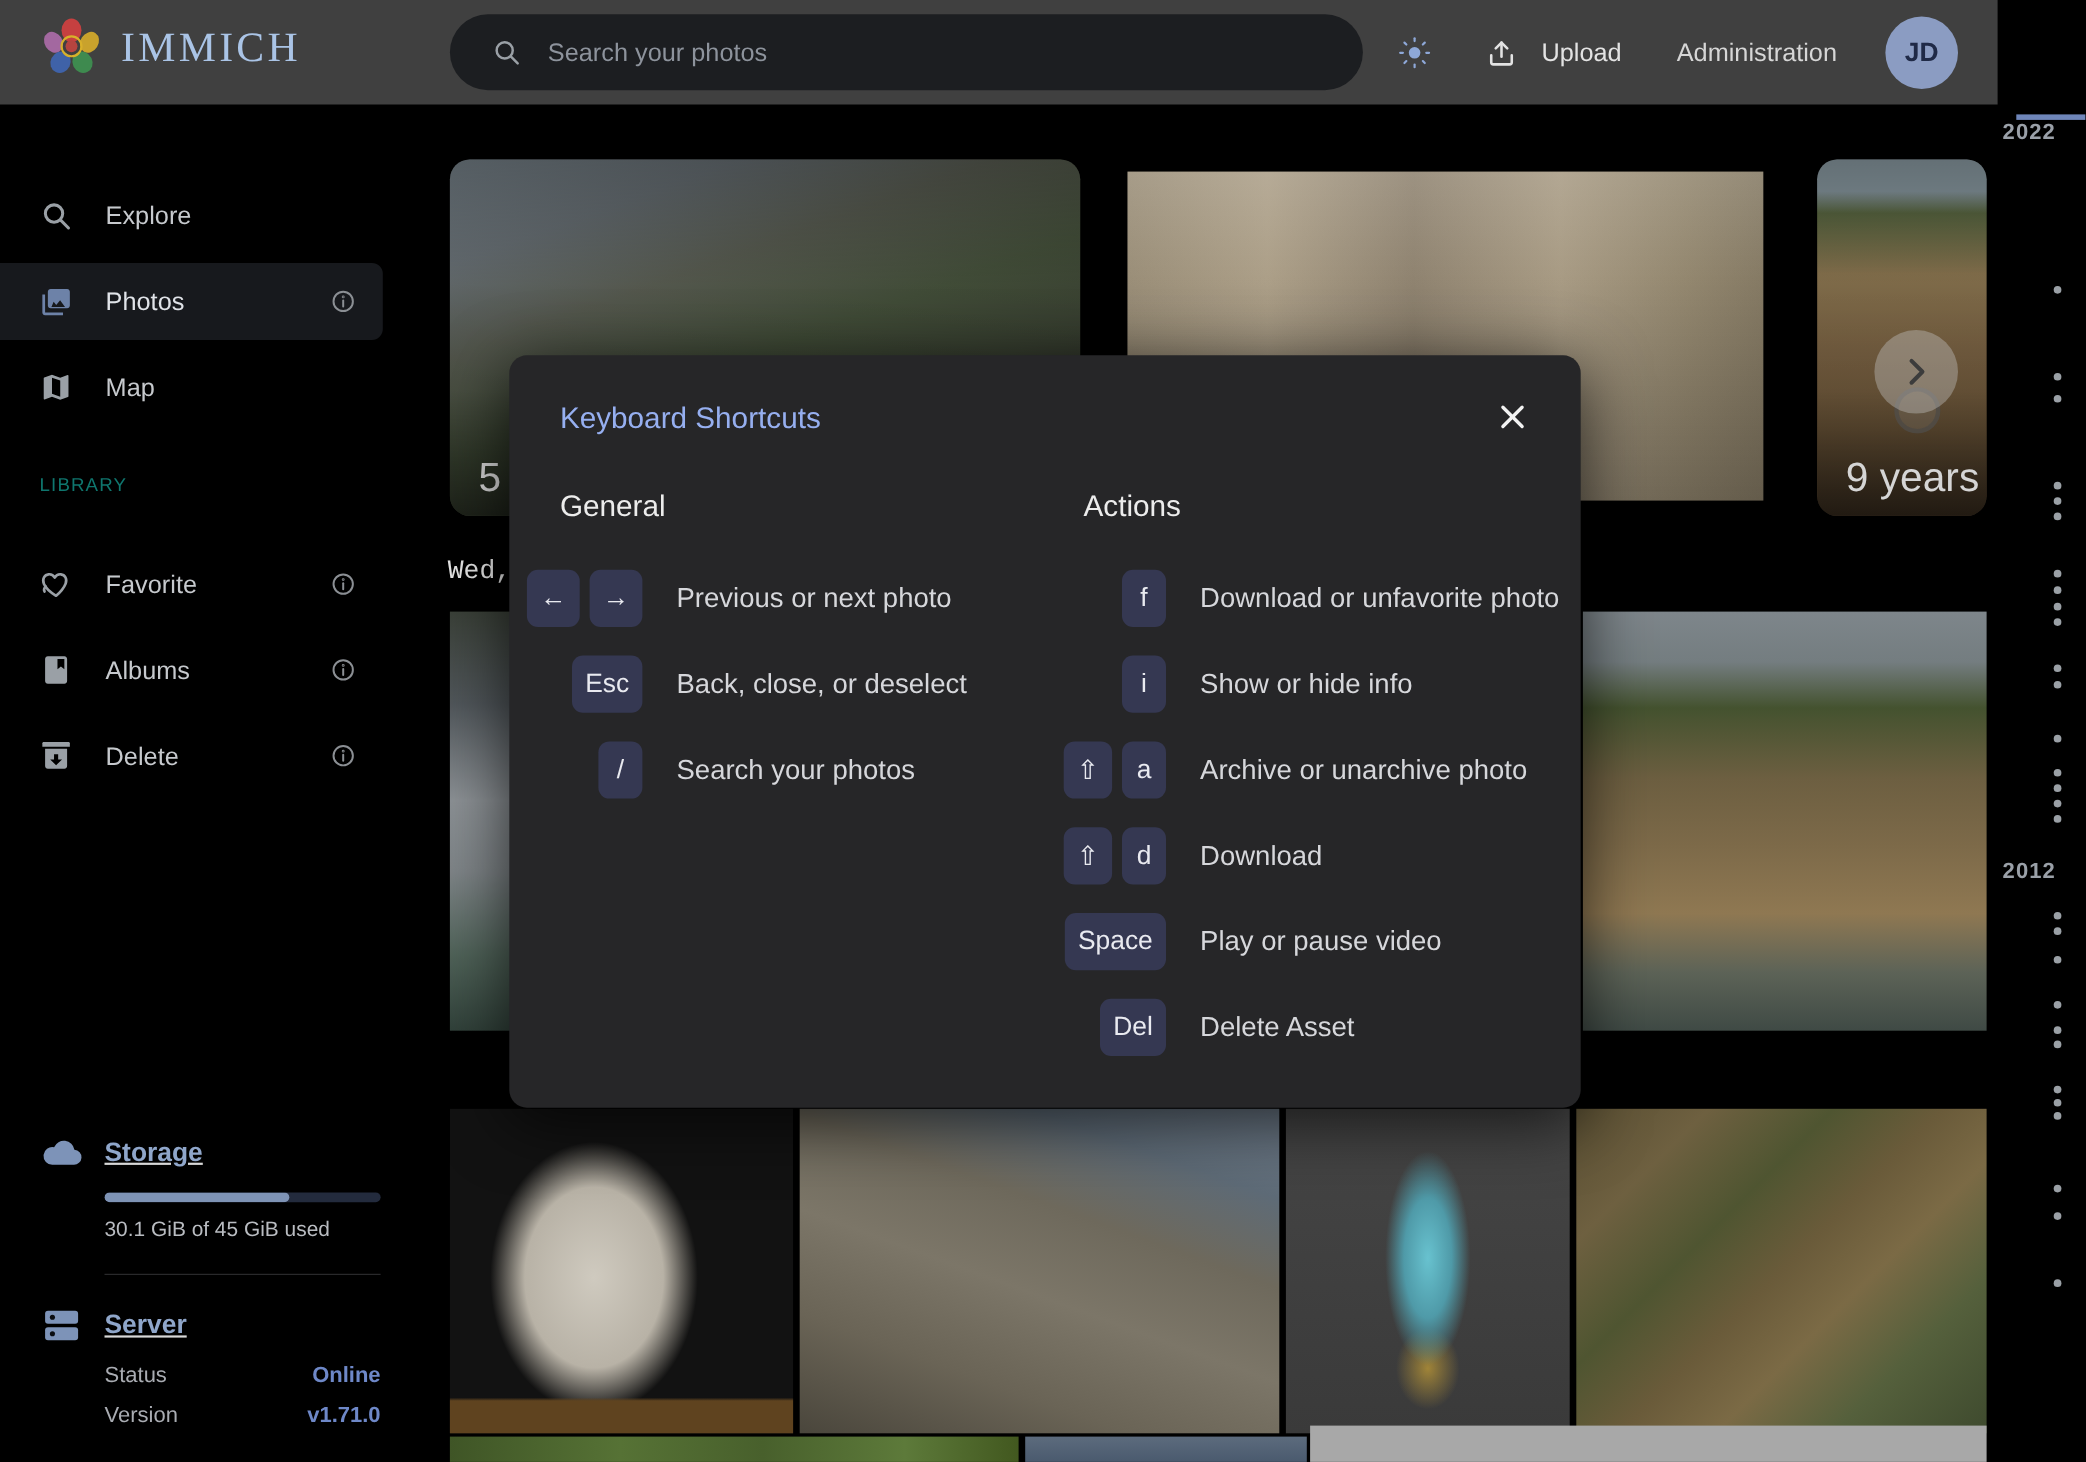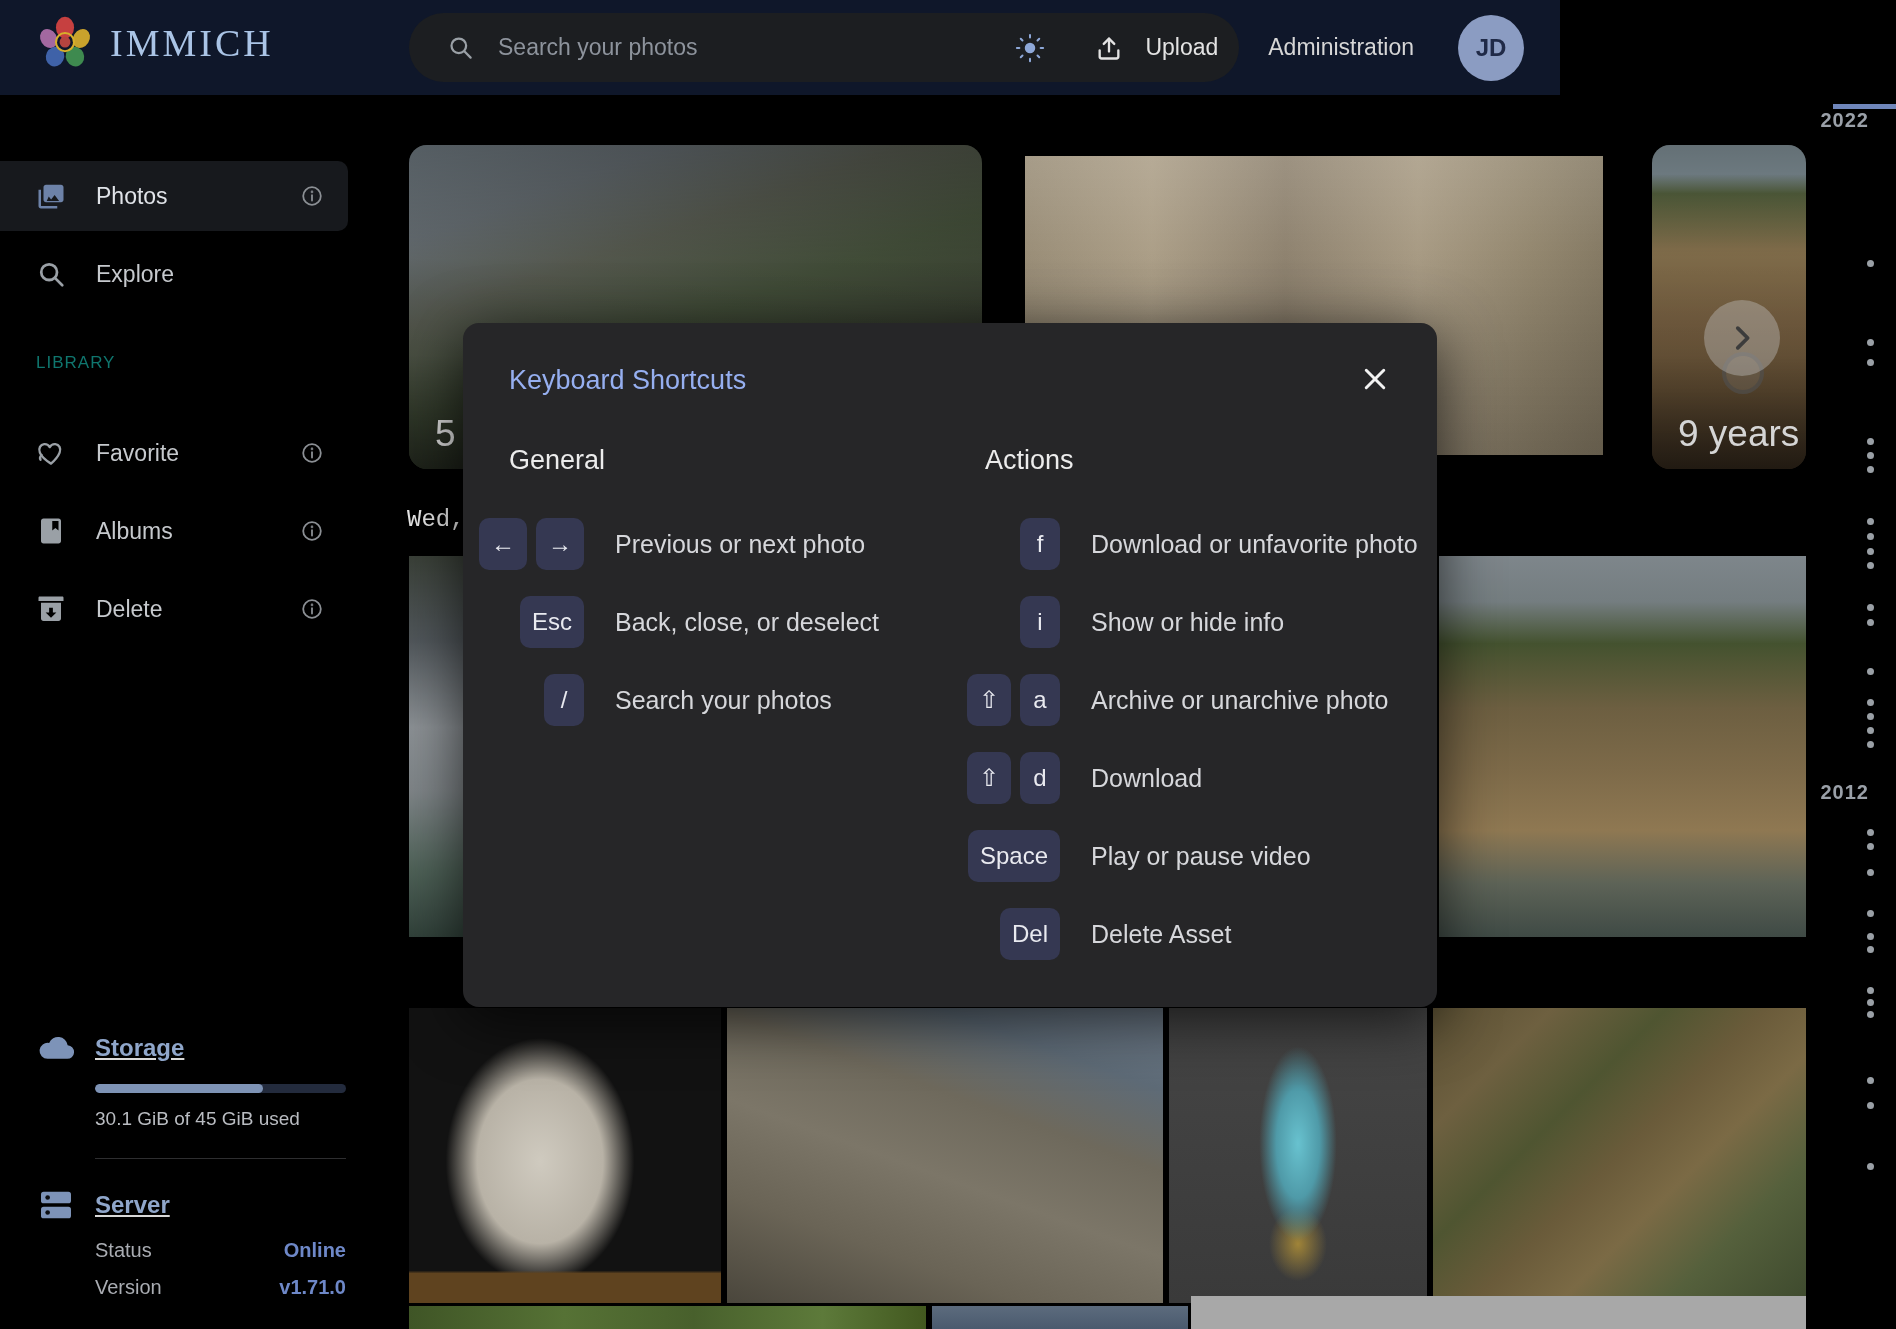--- a/index.html
+++ b/index.html
@@ -1,21 +1,21 @@
 <!DOCTYPE html>
 <html style="--title-accent: #96aff0; --key-chip: #353852; --online: #6e88c8; --logo-text: #aac4e6; --storage-header: #8fa6ca; --progress-fill: #7e93b5; --avatar-bg: #8b9cc2; --year-label: #9aa0a8; --scrubber-bar: #6f86ba;"><head>
 <meta charset="utf-8">
 <style>
   html,body{margin:0;padding:0;background:#000;}
   body{width:1896px;height:1329px;position:relative;overflow:hidden;
        font-family:"Liberation Sans", sans-serif;color:#d8d8d8;}
   .icon svg{display:block;}
 
   
-  .navbar{position:absolute;left:0;top:0;width:1560px;height:95px;background:#0f172a;z-index:4;}
+  .navbar{position:absolute;left:0;top:0;width:1816px;height:95px;background:#404040;z-index:4;}
   .brand{position:absolute;left:36px;top:14px;display:flex;align-items:center;gap:16px;}
   .logo{width:58px;height:58px;}
   .logo-text{font-family:"Liberation Serif", serif;font-size:38px;letter-spacing:3px;
              color:var(--logo-text,#aac4e6);}
   .searchbar{position:absolute;left:409px;top:13px;width:830px;height:69px;background:#1c1e21;
              border-radius:35px;display:flex;align-items:center;padding:0 0 0 38px;box-sizing:border-box;}
   .searchbar .icon{color:#9aa0a6;}
   .searchbar input{background:transparent;border:none;outline:none;color:#cfd2d6;
                    font-size:23px;margin-left:22px;width:640px;font-family:inherit;}
   .searchbar input::placeholder{color:#8d939c;}
@@ -180,44 +180,52 @@
         </span>
         <span>Upload</span>
       </button>
       <a class="admin-link" href="#">Administration</a>
       <div class="avatar">JD</div>
     </div>
   </header>
 
   <aside class="sidebar">
     <nav id="sidebar-nav">
+        <div class="side-item">
+          <span class="icon side-icon">
+            <svg viewBox="0 0 24 24" fill="none" stroke="currentColor" stroke-width="2.2" stroke-linecap="round">
+              <circle cx="10.5" cy="10.5" r="6.3"></circle>
+              <line x1="15.5" y1="15.5" x2="21" y2="21"></line>
+            </svg>
+          </span>
+          <span class="side-label">Explore</span>
+        </div>
         <div class="side-item active">
           <span class="icon side-icon">
             <svg viewBox="0 0 24 24" fill="currentColor">
               <path d="M20 3H8c-1.1 0-2 .9-2 2v10c0 1.1.9 2 2 2h12c1.1 0 2-.9 2-2V5c0-1.1-.9-2-2-2zm-9.8 9.3l1.9 2.4 2.8-3.5 3.6 4.8H8.6l1.6-3.7z"></path>
               <path d="M4 7H2v13c0 1.1.9 2 2 2h13v-2H4V7z"></path>
             </svg>
           </span>
           <span class="side-label">Photos</span>
           <span class="icon side-info">
             <svg viewBox="0 0 24 24" fill="none" stroke="currentColor" stroke-width="1.8" stroke-linecap="round">
               <circle cx="12" cy="12" r="8.8"></circle>
               <line x1="12" y1="11.2" x2="12" y2="16.6"></line>
               <circle cx="12" cy="7.9" r="0.4" fill="currentColor"></circle>
             </svg>
           </span>
         </div>
         <div class="side-item">
           <span class="icon side-icon">
-            <svg viewBox="0 0 24 24" fill="none" stroke="currentColor" stroke-width="2.2" stroke-linecap="round">
-              <circle cx="10.5" cy="10.5" r="6.3"></circle>
-              <line x1="15.5" y1="15.5" x2="21" y2="21"></line>
-            </svg>
-          </span>
-          <span class="side-label">Explore</span>
+            <svg viewBox="0 0 24 24" fill="currentColor">
+              <path d="M15 5.1L9 3 3.4 4.9c-.25.08-.4.3-.4.55V20.4c0 .33.33.57.65.46L9 19l6 2.1 5.6-1.9c.25-.08.4-.3.4-.55V3.6c0-.33-.33-.57-.65-.46L15 5.1zm0 13.8l-6-2.1V5.1l6 2.1v11.7z"></path>
+            </svg>
+          </span>
+          <span class="side-label">Map</span>
         </div>
         <div class="side-header">LIBRARY</div>
         <div class="side-item">
           <span class="icon side-icon">
             <svg viewBox="0 0 24 24" fill="none" stroke="currentColor" stroke-width="1.9" stroke-linecap="round" stroke-linejoin="round">
               <path d="M12 20.5S4.8 16 3.1 11.7C1.7 8.2 3.6 5.2 6.5 4.9c1.9-.2 3.6.8 4.5 2.4.9-1.6 2.6-2.6 4.5-2.4 2.9.3 4.8 3.3 3.4 6.8C17.2 16 12 20.5 12 20.5z"></path>
               <path d="M4.5 13.6c-1.2 1.2-1.6 2.6-.9 3.8"></path>
             </svg>
           </span>
           <span class="side-label">Favorite</span>

